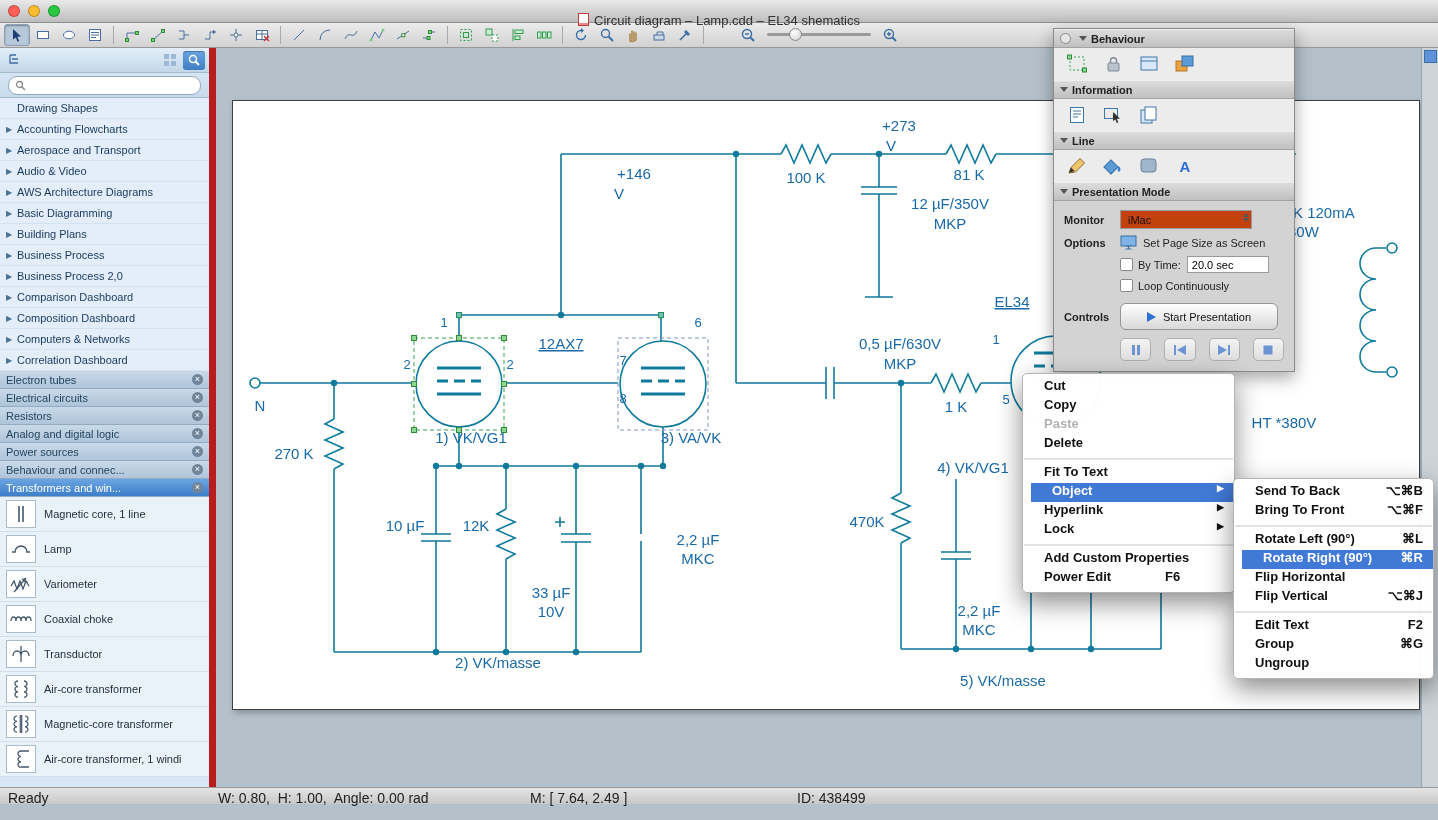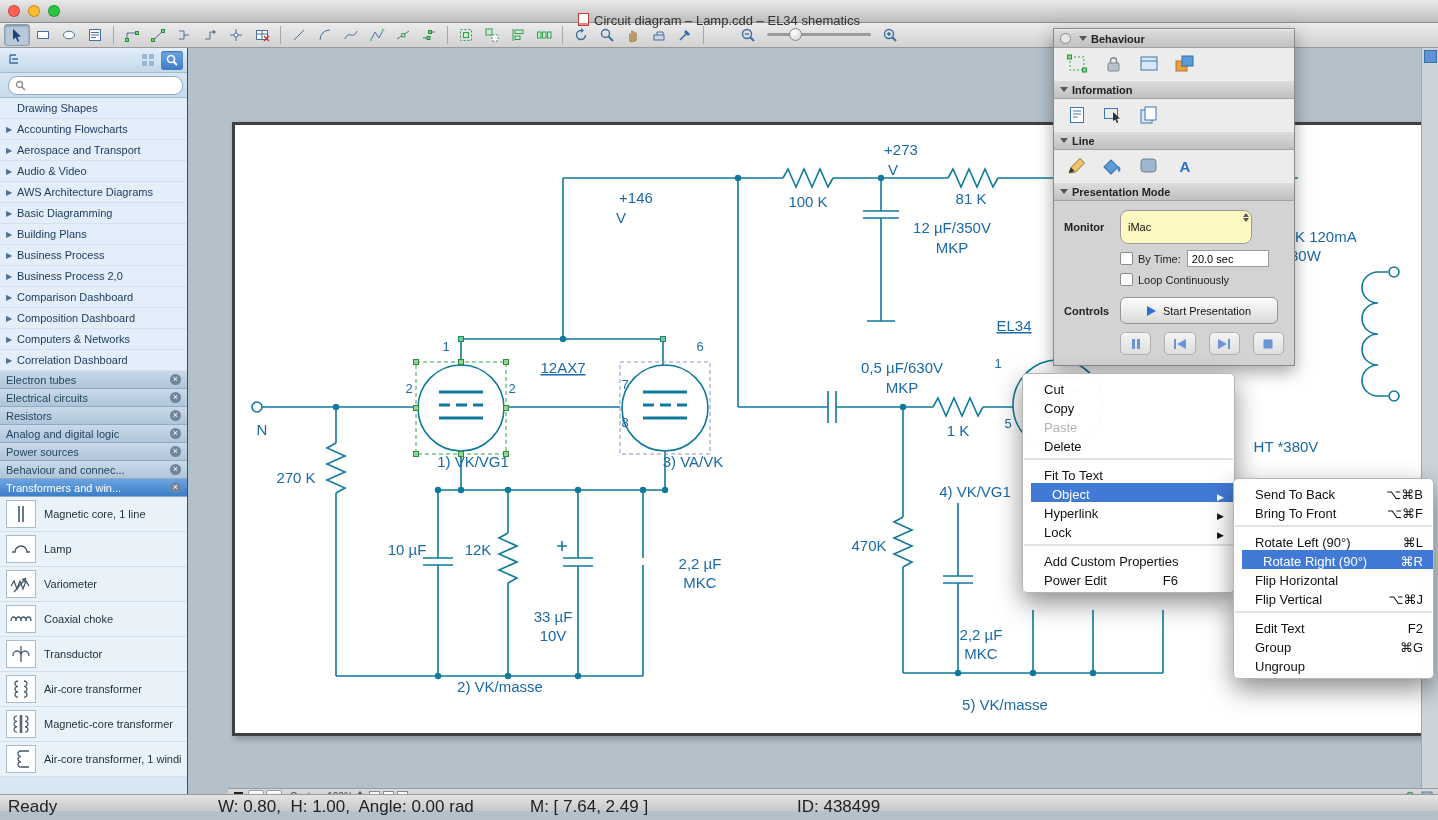--- a/index.html
+++ b/index.html
@@ -12,21 +12,21 @@
   .title-wrap{position:absolute;left:0;right:0;text-align:center;font-size:13px;color:#333;margin-top:17px;}
   .doc-ic{display:inline-block;width:9px;height:11px;border:1px solid #c23b3b;background:#fff;position:relative;top:1px;margin-right:5px;box-shadow:inset 0 -2px 0 #e88;}
   .toolbar{position:absolute;left:0;top:22px;width:100%;height:26px;background:linear-gradient(#ececec,#d2d2d2);border-bottom:1px solid #989898;display:flex;align-items:center;padding:0 4px;box-sizing:border-box;z-index:4;}
   .tbtn{width:26px;height:22px;display:flex;align-items:center;justify-content:center;border-radius:3px;flex:0 0 auto;}
   .tbtn.pressed{background:#b6c8da;box-shadow:inset 0 1px 2px rgba(0,0,0,.35);border:1px solid #8aa0b6;box-sizing:border-box;}
   .tbtn svg{display:block;}
   .tdiv{width:1px;height:18px;background:#a8a8a8;margin:0 5px;flex:0 0 auto;}
   .zoom-slider{width:104px;height:3px;background:#9a9a9a;border-radius:2px;position:relative;margin:0 6px;flex:0 0 auto;}
   .zoom-knob{position:absolute;left:22px;top:-5px;width:13px;height:13px;border-radius:50%;background:radial-gradient(circle at 35% 30%,#fff,#cfcfcf);border:1px solid #888;box-sizing:border-box;}
   
-  .sidebar{position:absolute;left:0;top:48px;width:188px;bottom:18px;background:#d9e7f4;border-right:1px solid #b91c1c;box-sizing:border-box;overflow:hidden;}
+  .sidebar{position:absolute;left:0;top:48px;width:216px;bottom:18px;background:#d9e7f4;border-right:7px solid #b91c1c;box-sizing:border-box;overflow:hidden;}
   .sb-toolbar{height:24px;background:linear-gradient(#e3eefa,#c3d7e8);border-bottom:1px solid #a4bcd0;display:flex;align-items:center;padding:0 4px;}
   .sb-sp{flex:1;}
   .sb-ic{width:22px;height:19px;display:flex;align-items:center;justify-content:center;border-radius:3px;margin-left:2px;}
   .sb-ic.active{background:linear-gradient(#6aa6e2,#3f7dc4);box-shadow:inset 0 1px 1px rgba(0,0,0,.3);}
   .sb-search-row{height:24px;display:flex;align-items:center;padding:0 8px;background:linear-gradient(#d6e5f3,#c8dbec);border-bottom:1px solid #a4bcd0;}
   .search-field{flex:1;height:17px;background:#fff;border:1px solid #93a9bd;border-radius:9px;display:flex;align-items:center;padding:0 6px;}
   .search-field input{border:none;outline:none;flex:1;font-size:11px;background:transparent;margin-left:4px;font-family:"Liberation Sans",sans-serif;}
   .cat-list{background:#e3eefa;}
   .cat-row{height:20px;display:flex;align-items:center;border-bottom:1px solid #d3e2f1;padding:0 6px;}
   .cat-arrow{width:11px;font-size:8px;color:#4a7296;flex:0 0 auto;}
@@ -35,63 +35,63 @@
   .lib-row.sel{background:linear-gradient(#6ba4e2,#3c7ec8);}
   .lib-row.sel .lib-label{color:#fff;}
   .lib-label{flex:1;font-size:11px;color:#24455f;white-space:nowrap;overflow:hidden;}
   .lib-close{width:11px;height:11px;border-radius:50%;background:#70859a;color:#fff;font-size:9px;line-height:11px;text-align:center;flex:0 0 auto;}
   .lib-close::after{content:"×";}
   .shape-row{height:34px;display:flex;align-items:center;background:#eaf2f9;border-bottom:1px solid #d2e0ed;padding:0 6px;}
   .shape-ic{width:28px;height:26px;background:#fff;border:1px solid #a7bbcb;display:flex;align-items:center;justify-content:center;margin-right:8px;flex:0 0 auto;}
   .shape-label{font-size:11px;color:#1c2c3a;white-space:nowrap;overflow:hidden;}
   
   .canvas{position:absolute;left:228px;top:48px;right:0;bottom:32px;background:#b4c1ca;overflow:hidden;}
-  .page{position:absolute;left:4px;top:74px;width:1186px;height:608px;background:#fff;border:3px solid #404040;box-shadow:2px 3px 6px rgba(0,0,0,.25);}
+  .page{position:absolute;left:4px;top:52px;width:1186px;height:608px;background:#fff;border:1px solid #404040;box-shadow:2px 3px 6px rgba(0,0,0,.25);}
   .page svg{display:block;}
   .clbl{font-family:"Liberation Sans",sans-serif;font-size:15px;fill:#1a69a8;}
   .cpin{font-family:"Liberation Sans",sans-serif;font-size:13px;fill:#1a69a8;}
   .vscroll{position:absolute;right:0;top:0;width:17px;bottom:0;background:#ccd4da;border-left:1px solid #9aa7b0;box-sizing:border-box;}
   .vs-btn{width:13px;height:13px;margin:2px auto;background:#5f93d9;border:1px solid #3a6ea5;box-sizing:border-box;}
   
   .pagenav{position:absolute;left:228px;right:0;bottom:16px;height:16px;background:linear-gradient(#dadada,#c2c2c2);border-top:1px solid #9a9a9a;display:flex;align-items:center;font-size:10px;color:#444;box-sizing:border-box;}
   .pn-sq{width:9px;height:9px;background:#222;margin:0 5px 0 6px;flex:0 0 auto;}
   .pn-btn{width:16px;height:13px;background:linear-gradient(#fdfdfd,#ddd);border:1px solid #9a9a9a;border-radius:2px;display:flex;align-items:center;justify-content:center;font-size:7px;color:#777;margin-right:2px;box-sizing:border-box;flex:0 0 auto;}
   .pn-zoom{display:flex;align-items:flex-start;margin:0 6px;white-space:nowrap;}
   .pn-step{display:inline-flex;flex-direction:column;margin-left:4px;}
   .pn-step i{width:0;height:0;border-left:3px solid transparent;border-right:3px solid transparent;display:block;}
   .pn-step i.up{border-bottom:4px solid #555;margin-bottom:1px;}
   .pn-step i.dn{border-top:4px solid #555;}
   .pn-page{width:11px;height:12px;background:#fff;border:1px solid #8a8a8a;margin-right:3px;box-sizing:border-box;flex:0 0 auto;}
   .pn-right{margin-left:auto;display:flex;align-items:center;margin-right:4px;}
   .pn-mini{width:14px;height:13px;display:flex;align-items:center;justify-content:center;margin-left:2px;}
-  .statusbar{position:absolute;left:0;bottom:9px;width:100%;height:16px;background:linear-gradient(#e4e4e4,#c8c8c8);border-top:1px solid #9a9a9a;font-size:17px;color:#222;z-index:5;}
+  .statusbar{position:absolute;left:0;bottom:16px;width:100%;height:16px;background:linear-gradient(#e4e4e4,#c8c8c8);border-top:1px solid #9a9a9a;font-size:14px;color:#222;z-index:5;}
   .statusbar span{position:absolute;top:2px;white-space:pre;}
   
   .inspector{position:absolute;left:1053px;top:28px;width:242px;background:#d6d6d6;border:1px solid #8a8a8a;box-shadow:0 6px 16px rgba(0,0,0,.35);z-index:10;box-sizing:border-box;}
   .ins-hd{height:17px;background:linear-gradient(#dcdcdc,#c0c0c0);border-top:1px solid #efefef;border-bottom:1px solid #a3a3a3;display:flex;align-items:center;padding:0 6px;font-size:11px;font-weight:bold;color:#222;}
   .tri{width:0;height:0;border-left:4px solid transparent;border-right:4px solid transparent;border-top:5px solid #555;margin-right:4px;flex:0 0 auto;}
   .knob{width:9px;height:9px;border-radius:50%;border:1px solid #8a8a8a;background:#e6e6e6;margin-right:8px;flex:0 0 auto;}
   .ins-icons{display:flex;align-items:center;gap:10px;padding:5px 10px;background:#ececec;}
   .ins-tool{width:26px;height:22px;display:flex;align-items:center;justify-content:center;border-radius:3px;}
   .tool-A{font-size:15px;font-weight:bold;color:#2b6cd4;}
   .pres{background:#d3d3d3;padding:6px 0 10px;}
   .prow{display:flex;align-items:center;padding:3px 10px;}
   .plabel{width:56px;font-size:11px;font-weight:bold;color:#222;flex:0 0 auto;}
-  .popup{flex:0 0 auto;width:132px;height:34px;background:#fef9c3;border:1px solid #9a9a9a;border-radius:8px;display:flex;align-items:center;font-size:11px;color:#111;padding-left:7px;box-sizing:border-box;position:relative;}
+  .popup{flex:0 0 auto;width:132px;height:19px;background:#c2410c;border:1px solid #9a9a9a;border-radius:0;display:flex;align-items:center;font-size:11px;color:#111;padding-left:7px;box-sizing:border-box;position:relative;}
   .popup .pn-step{position:absolute;right:2px;top:2px;}
   .pchk{width:11px;height:11px;background:#fff;border:1px solid #8a8a8a;border-radius:2px;margin-right:5px;flex:0 0 auto;}
   .ptext{font-size:11px;color:#222;}
   .pinput{width:72px;height:15px;border:1px solid #9a9a9a;font-size:11px;padding:0 4px;margin-left:6px;font-family:"Liberation Sans",sans-serif;}
   .start-btn{height:25px;flex:1;margin-right:6px;background:linear-gradient(#fefefe,#d9d9d9);border:1px solid #949494;border-radius:6px;display:flex;align-items:center;justify-content:center;font-size:11px;color:#111;box-shadow:0 1px 1px rgba(255,255,255,.7) inset;}
   .play-tri{width:0;height:0;border-left:9px solid #2f6fd2;border-top:5px solid transparent;border-bottom:5px solid transparent;margin-right:7px;}
   .transport{display:flex;gap:13px;justify-content:center;padding:5px 10px 0 66px;}
   .tr-btn{width:30px;height:21px;background:linear-gradient(#fff,#e2e2e2);border:1px solid #a3a3a3;border-radius:5px;display:flex;align-items:center;justify-content:center;opacity:.75;}
   
   .menu{position:absolute;background:rgba(255,255,255,.98);border:1px solid #b5b5b5;border-radius:5px;box-shadow:0 10px 26px rgba(0,0,0,.45);padding:4px 0;font-size:13px;color:#111;}
-  .menu .mi{display:flex;align-items:flex-end;height:19px;padding:0 10px 0 21px;white-space:nowrap;overflow:hidden;}
+  .menu .mi{display:flex;align-items:flex-start;height:19px;padding:0 10px 0 21px;white-space:nowrap;overflow:hidden;font-weight:bold;}
   .menu .mi .lbl{flex:0 0 auto;}
   .menu .mi .sc{margin-left:auto;padding-left:22px;}
   .menu .mi .ar{margin-left:auto;font-size:9px;padding-left:12px;}
   .menu .mi.hl{background:#4179d6;color:#fff;margin-left:8px;}
   .menu .mi.dis{color:#b2b2b2;}
   .menu .mi.sep{height:2px;background:#e2e2e2;margin:4px 1px;padding:0;}
   .ctx{left:1022px;top:373px;width:211px;z-index:20;}
   .sub{left:1233px;top:478px;width:199px;z-index:30;}
 </style>
 </head>
@@ -729,20 +729,28 @@
     <div class="prow">
       <span class="plabel">Monitor</span>
       <span class="popup">
         <span>iMac</span>
         <span class="pn-step">
             <i class="up"></i>
             <i class="dn"></i>
           </span>
       </span>
     </div>
+    <div class="prow">
+      <span class="plabel">Options</span>
+      <svg width="18" height="15">
+          <rect x="1" y="1" width="15" height="10" fill="#7fb2e5" stroke="#3a6ea5"></rect>
+          <path d="M6,11 L11,11 M8.5,11 V14 M5.5,14 H11.5" stroke="#3a6ea5"></path>
+        </svg>
+      <span class="ptext" style="margin-left:5px">Set Page Size as Screen</span>
+    </div>
     <div class="prow" style="padding-left:66px">
       <span class="pchk"></span>
       <span class="ptext">By Time:</span>
       <input class="pinput" value="20.0 sec" style="">
     </div>
     <div class="prow" style="padding-left:66px">
       <span class="pchk"></span>
       <span class="ptext">Loop Continuously</span>
     </div>
     <div class="prow" style="margin-top:5px">

